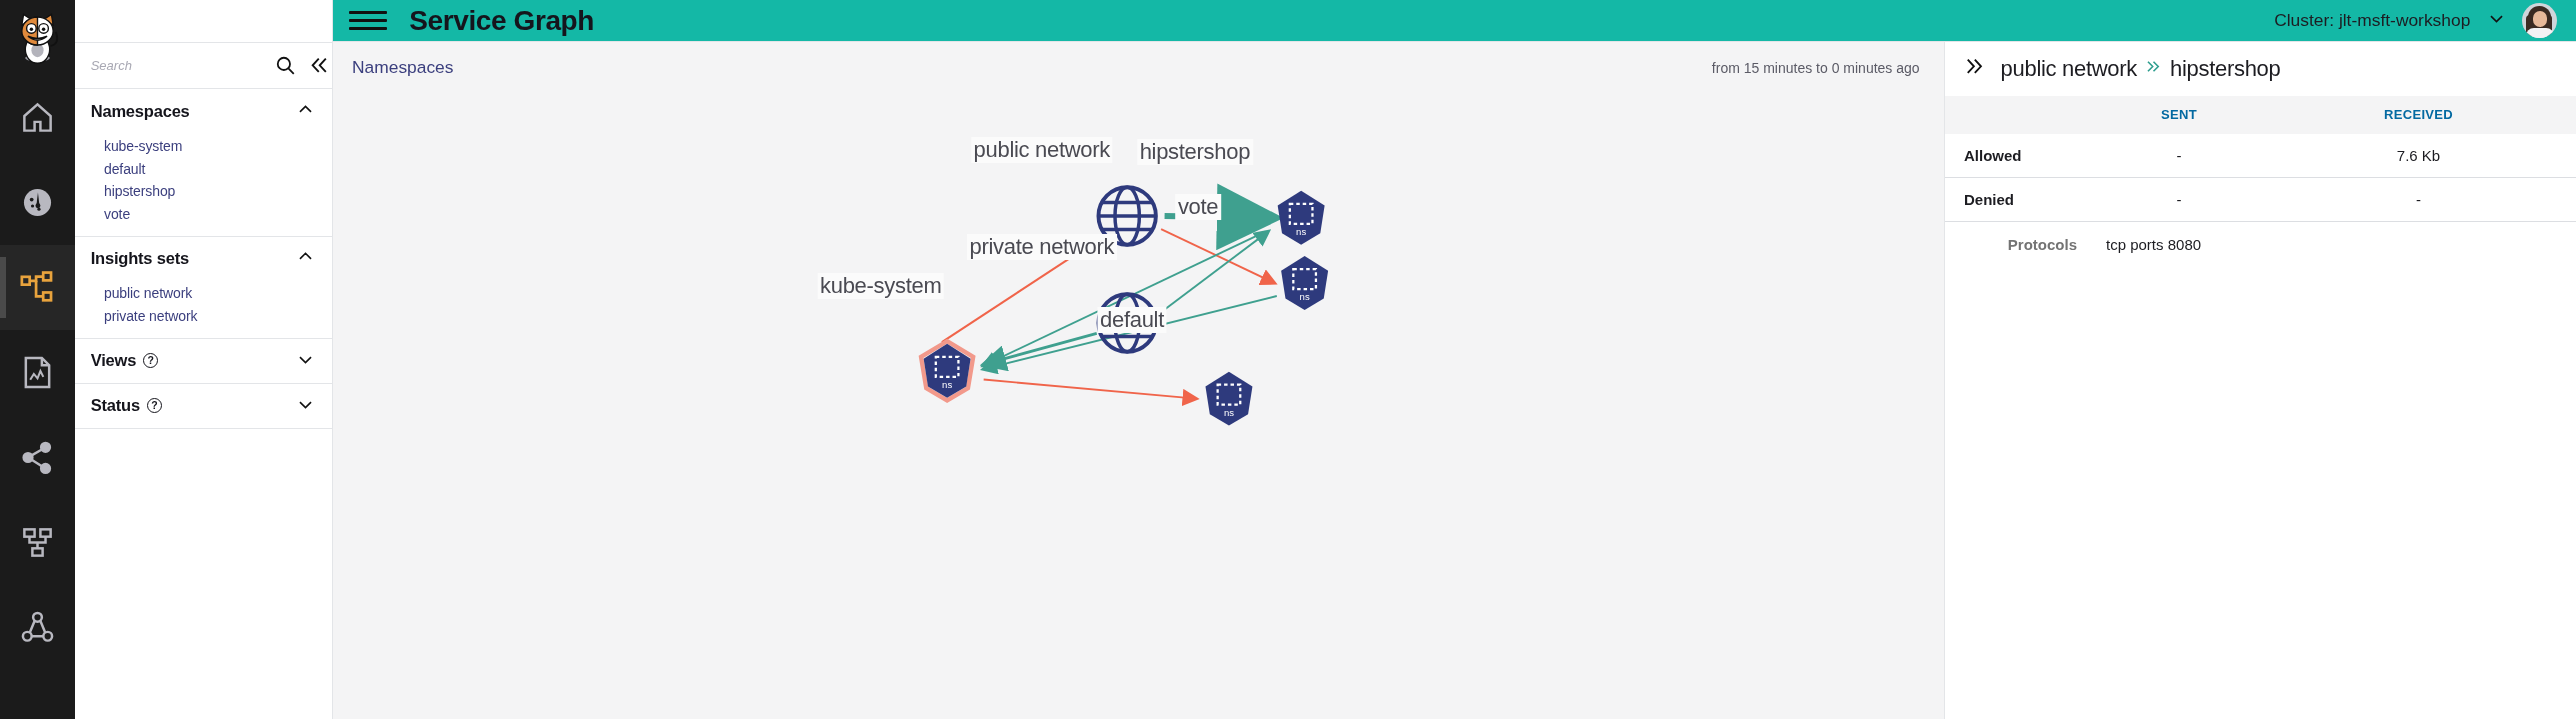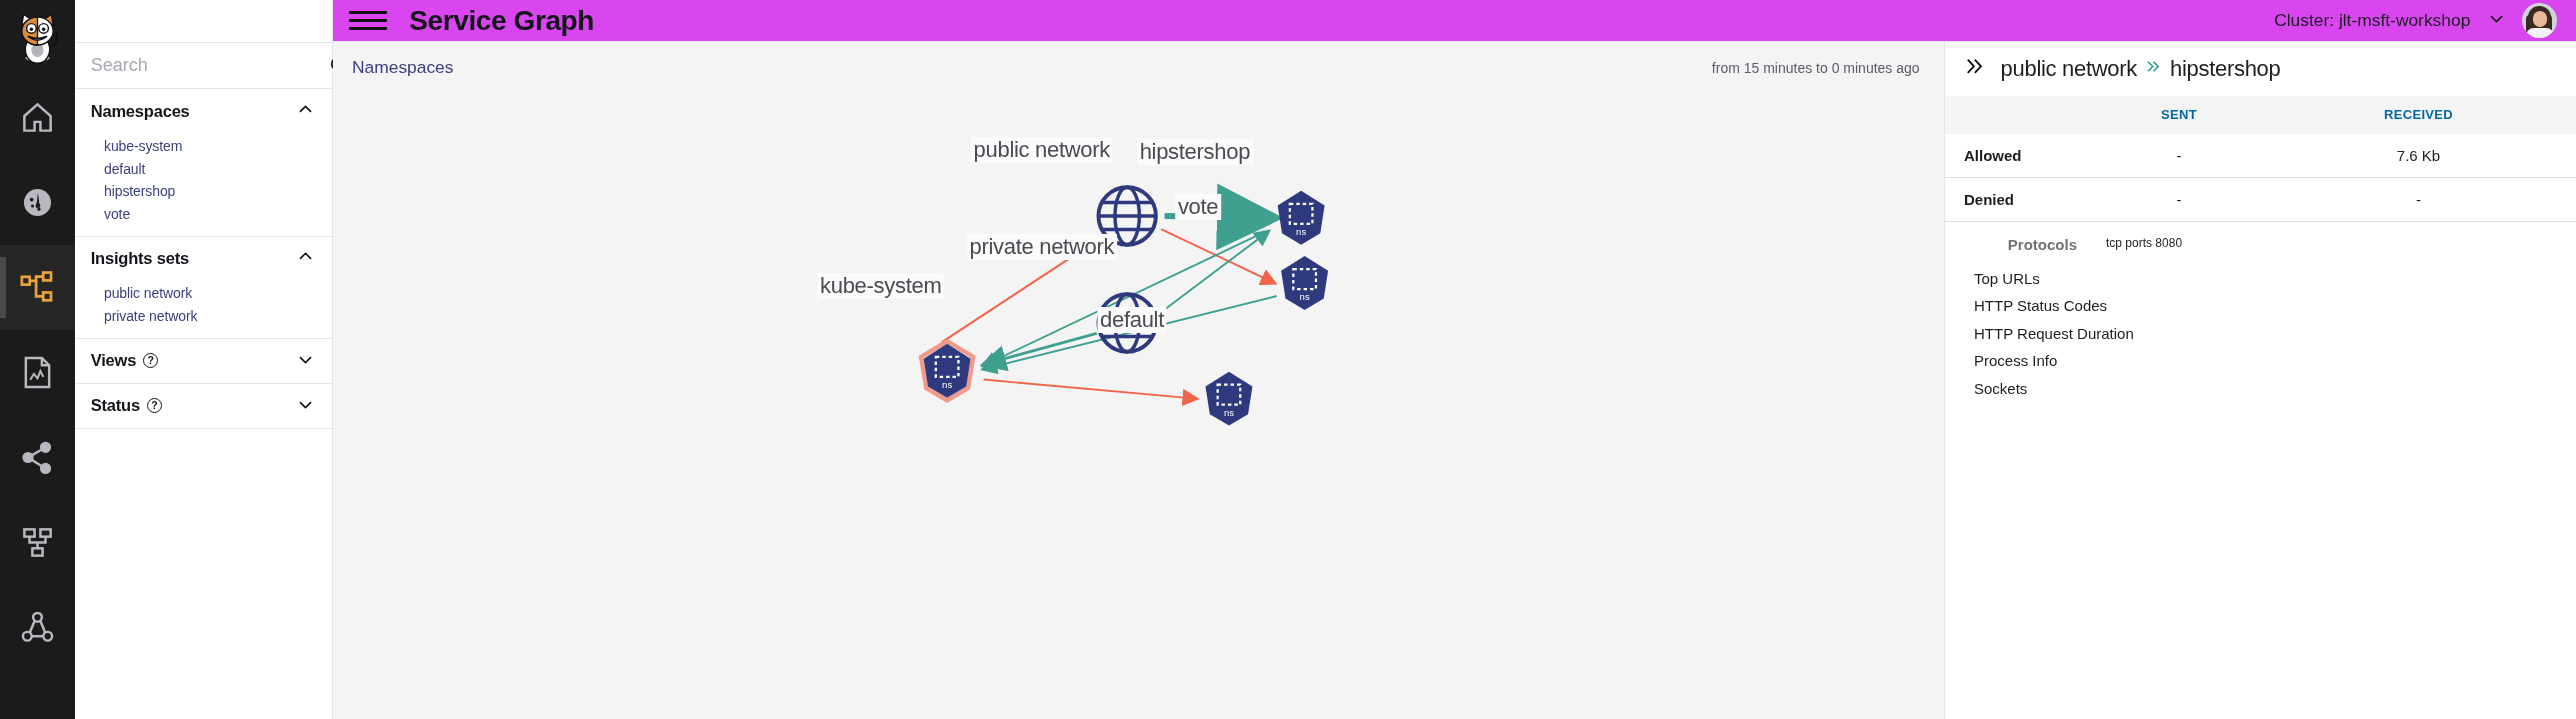--- a/index.html
+++ b/index.html
@@ -33,22 +33,22 @@
   .leftpanel {
     width: 258px; flex: 0 0 258px; height: 719px; background: #ffffff;
     display: flex; flex-direction: column; border-right: 0.9px solid #e3e5e8;
   }
   .lp-top { height: 42px; flex: 0 0 42px; }
   .searchrow {
     height: 47px; flex: 0 0 47px; display: flex; align-items: center;
     padding: 0 14px 0 15.7px; border-bottom: 0.9px solid #e3e5e8; border-top: 0.9px solid #e3e5e8;
   }
   .search-input {
-    flex: 1; border: none; outline: none; font-size: 18px; color: #33333b;
-    font-family: "Liberation Sans", sans-serif; background: transparent;
+    flex: 1; border: none; outline: none; font-size: 13px; color: #33333b;
+    font-family: "Liberation Sans", sans-serif; background: transparent; font-style: italic;
   }
   .search-input::placeholder { color: #a8a8b3; }
   .icon-btn { cursor: pointer; display: flex; align-items: center; justify-content: center; padding: 0 5.2px; }
 
   .section-head {
     height: 44px; display: flex; align-items: center; justify-content: space-between;
     padding: 0 17.4px 0 15.7px; cursor: pointer;
   }
   .section-head .title {
     font-size: 16.5px; font-weight: bold; color: #15151c; letter-spacing: -0.2px;
@@ -63,21 +63,21 @@
   .qmark {
     width: 15px; height: 15px; border: 1.4px solid #15151c; border-radius: 50%;
     display: inline-flex; align-items: center; justify-content: center;
     font-size: 10.5px; font-weight: bold; line-height: 1; cursor: pointer;
   }
 
   
   .maincol { flex: 1 1 auto; display: flex; flex-direction: column; min-width: 0; }
   .topbar {
     height: 42px; flex: 0 0 42px; display: flex; align-items: center;
-    background: #d946ef; border-bottom: 0.9px solid #e3e5e8; padding-left: 15.7px;
+    background: #14b8a6; border-bottom: 0.9px solid #e3e5e8; padding-left: 15.7px;
   }
   .hamburger { width: 38px; height: 26px; display: flex; flex-direction: column;
     justify-content: space-between; cursor: pointer; padding: 3.5px 0; }
   .hamburger span { display:block; height: 2.6px; background: #111; border-radius: 0.9px; }
   .apptitle { font-size: 28px; font-weight: bold; color: #15151c; margin-left: 22.6px; letter-spacing: -0.4px;}
   .topbar-right { margin-left: auto; display: flex; align-items: center; padding-right: 19px; gap: 15.7px; }
   .cluster-sel { display: flex; align-items: center; gap: 17px; font-size: 17.4px; color: #1d1d22; cursor: pointer; }
   .avatar {
     width: 35px; height: 35px; border-radius: 50%; overflow: hidden; position: relative;
     background: #cfd5da; cursor: pointer;
@@ -124,21 +124,21 @@
     font-size: 15px; color: #1d1d22; padding: 13px 0; text-align: center;
     border-bottom: 0.9px solid #dcdee2;
   }
   .rp-table td.rowhead { font-weight: bold; text-align: left; padding-left: 19px; }
   .rp-more {
     background: #f4f4f5; font-size: 15.7px; font-weight: bold; color: #15151c;
     padding: 11.3px 0 11.3px 44px;
   }
   .rp-kv { display: flex; padding: 8.7px 0 0 0; }
   .rp-kv .k { width: 132px; text-align: right; font-size: 15px; font-weight: bold; color: #737373; padding-right: 0; }
-  .rp-kv .v { padding-left: 29px; font-size: 12px; color: #1d1d22; }
+  .rp-kv .v { padding-left: 29px; font-size: 15px; color: #1d1d22; }
   .rp-kv .vlist div { padding-bottom: 10.5px; font-size: 15px; color: #1d1d22; cursor: pointer; padding-left: 29px; }
 </style>
 </head>
 <body>
 
 <div class="app">
 
   <nav class="rail">
     <div class="rail-logo">
       <svg width="51" height="54" viewBox="0 0 58 62">
@@ -455,26 +455,19 @@
           </tbody>
         </table>
 
 
         <div class="rp-kv" style="padding-top:14px">
           <div class="k">Protocols</div>
           <div class="v">tcp ports 8080</div>
         </div>
 
         <div class="rp-kv" style="padding-top:17.4px">
-          <div class="vlist">
-            <div>Top URLs</div>
-            <div>HTTP Status Codes</div>
-            <div>HTTP Request Duration</div>
-            <div>Process Info</div>
-            <div>Sockets</div>
-          </div>
         </div>
       </aside>
 
     </div>
   </div>
 </div>
 
 
 </body></html>

